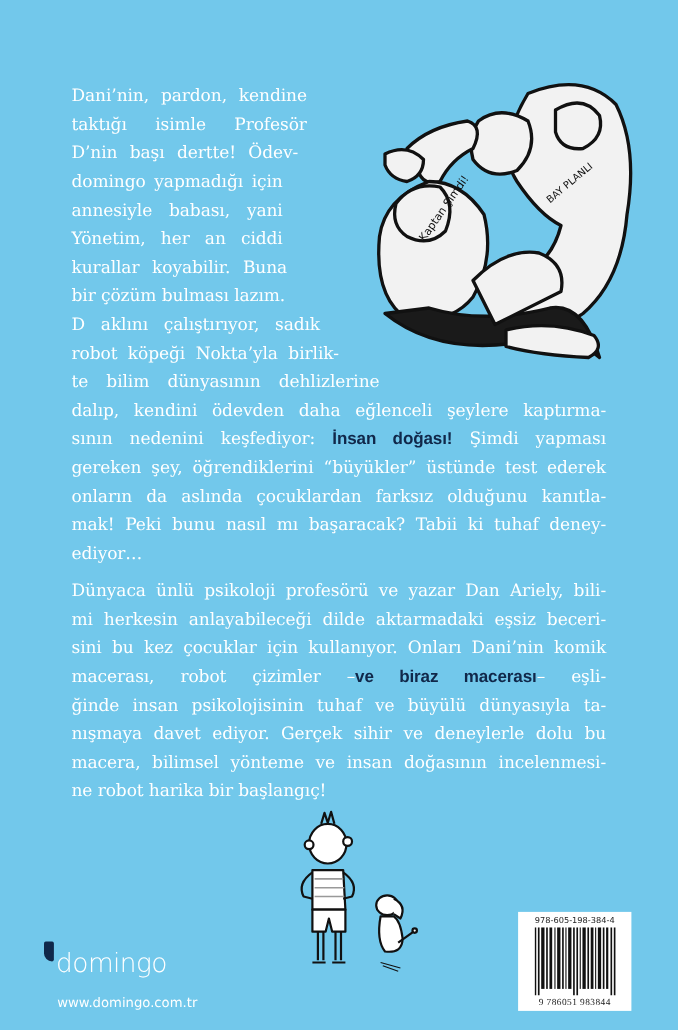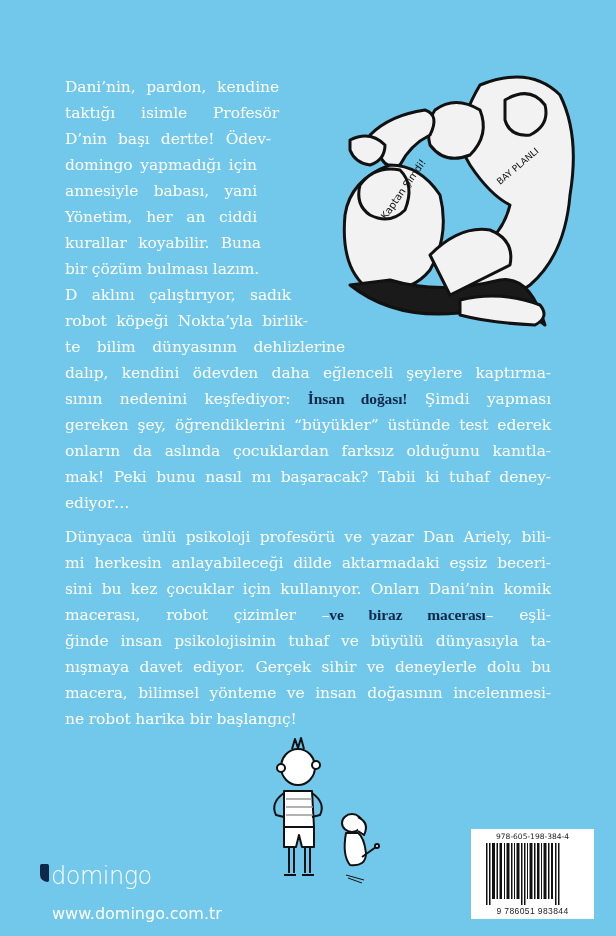--- a/index.html
+++ b/index.html
@@ -14,52 +14,52 @@
       position: absolute;
       left: 65px;
       font-size: 15.5px;
       line-height: 26px;
       white-space: nowrap;
       font-weight: 300;
       letter-spacing: -0.1px;
     }
     .just { text-align: justify; text-align-last: justify; }
     .hl {
-      font-family: Liberation Serif, serif;
+      font-family: Liberation Sans, sans-serif;
       font-weight: bold;
       color: #10284a;
     }
     .illus { position: absolute; }
     .logo {
       position: absolute; left: 40px; top: 862px;
-      display: flex; align-items: center;
+      display: flex; align-items: flex-start;
     }
     .logo-mark {
       width: 9px; height: 18px; background: #10284a;
       border-radius: 2px 2px 2px 9px; margin-right: 2px; margin-top: -6px;
     }
     .logo-text {
       font-family: "DejaVu Sans", sans-serif; font-size: 24px; color: #fff;
       letter-spacing: -0.5px; font-weight: 300;
     }
     .url {
       position: absolute; left: 52px; top: 904px;
-      font-family: "DejaVu Sans", sans-serif; font-size: 16px; color: #fff;
+      font-family: "DejaVu Sans", sans-serif; font-size: 12px; color: #fff;
     }
     .barcode {
       position: absolute; left: 471px; top: 829px;
-      width: 103px; height: 90px; background: #fff; padding-left: 20px;
+      width: 103px; height: 90px; background: #fff;
     }
     .isbn-top {
       position: absolute; top: 3px; left: 0; width: 100%; text-align: center;
       font-family: "DejaVu Sans", sans-serif; font-size: 7.5px; color: #222;
     }
     .isbn-bot {
       position: absolute; bottom: 3px; left: 0; width: 100%; text-align: center;
-      font-family: Liberation Sans, sans-serif; font-size: 8.5px; color: #222;
+      font-family: Liberation Serif, serif; font-size: 8.5px; color: #222;
       letter-spacing: 0.4px;
     }
     .bars { position: absolute; left: 15px; top: 14px; width: 74px; height: 62px; }
   </style>
 </head>
 <body>
 
 <div class="line just" style="top:74px;width:214px">Dani’nin, pardon, kendine</div>
 <div class="line just" style="top:100px;width:214px">taktığı   isimle   Profesör</div>
 <div class="line just" style="top:126px;width:206px">D’nin başı dertte! Ödev-</div>

